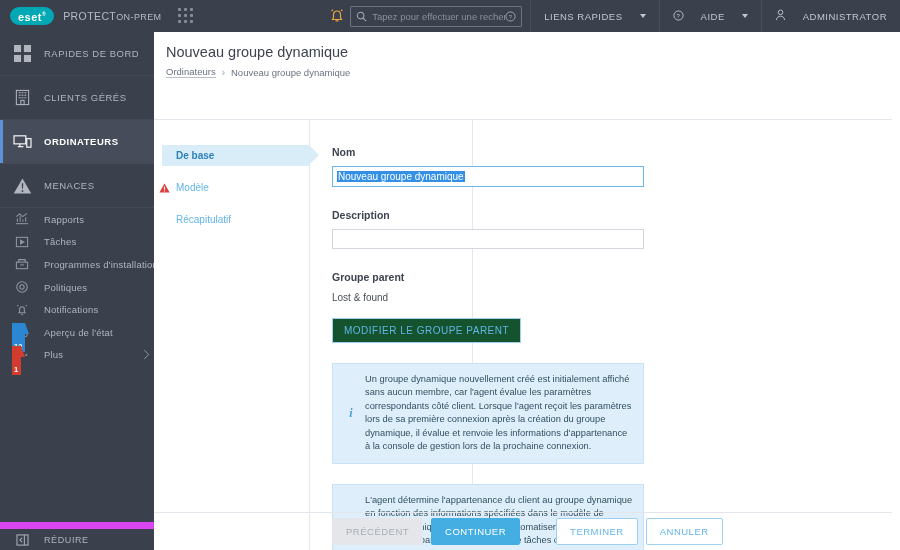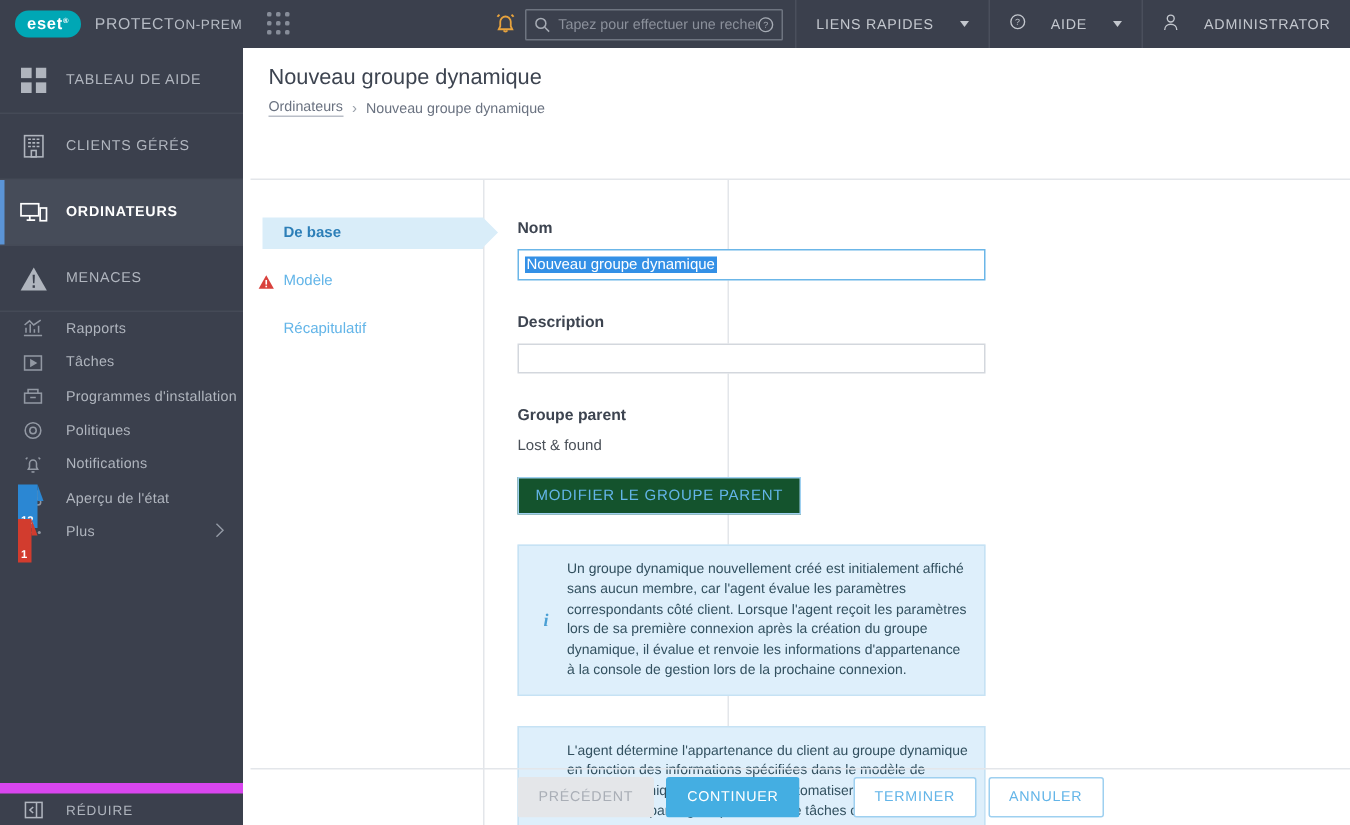--- a/index.html
+++ b/index.html
@@ -132,21 +132,21 @@
   }
   .nav-bottom {
     position: absolute; bottom: 0; left: 0; width: 162px; height: 28px;
     display: flex; align-items: center;
     border-top: 7px solid #d946ef;
   }
   .nav-bottom .nav-label { font-size: 9px; letter-spacing: 0.6px; color: #b0b5be; }
 
   
   .main {
-    position: absolute; top: 32px; left: 167px;
+    position: absolute; top: 32px; left: 154px;
     width: 728px; height: 518px;
     background: #ffffff;
   }
   .page-head { padding: 12px 0 0 12px; }
   .page-title { font-size: 14.5px; color: #3d4450; font-weight: normal; }
   .breadcrumb { margin-top: 6px; font-size: 9.5px; color: #6a7280; display: flex; align-items: center; gap: 6px; }
   .breadcrumb .crumb-link { color: #6a7280; border-bottom: 1px solid #b9bec7; cursor: pointer; }
   .breadcrumb .sep { color: #9aa1ab; font-size: 10px; }
 
   .head-divider {
@@ -337,21 +337,21 @@
 
     <div class="nav-item">
       <span class="nav-ico">
         <svg width="17" height="17" viewBox="0 0 18 18" fill="#b0b5be">
             <rect x="0" y="0" width="7.5" height="7.5"></rect>
             <rect x="10.5" y="0" width="7.5" height="7.5"></rect>
             <rect x="0" y="10.5" width="7.5" height="7.5"></rect>
             <rect x="10.5" y="10.5" width="7.5" height="7.5"></rect>
           </svg>
       </span>
-      <span class="nav-label">TABLEAU DE AIDE</span>
+      <span class="nav-label">RAPIDES DE BORD</span>
     </div>
 
     <div class="nav-item">
       <span class="nav-ico">
         <svg width="17" height="17" viewBox="0 0 18 18" fill="none" stroke="#b0b5be" stroke-width="1.1">
             <rect x="2.5" y="1.5" width="13" height="15"></rect>
             <path d="M5 4h2M8 4h2M11 4h2M5 6.6h2M8 6.6h2M11 6.6h2M5 9.2h2M8 9.2h2M11 9.2h2"></path>
             <rect x="7.3" y="12" width="3.4" height="4.5"></rect>
           </svg>
       </span>

